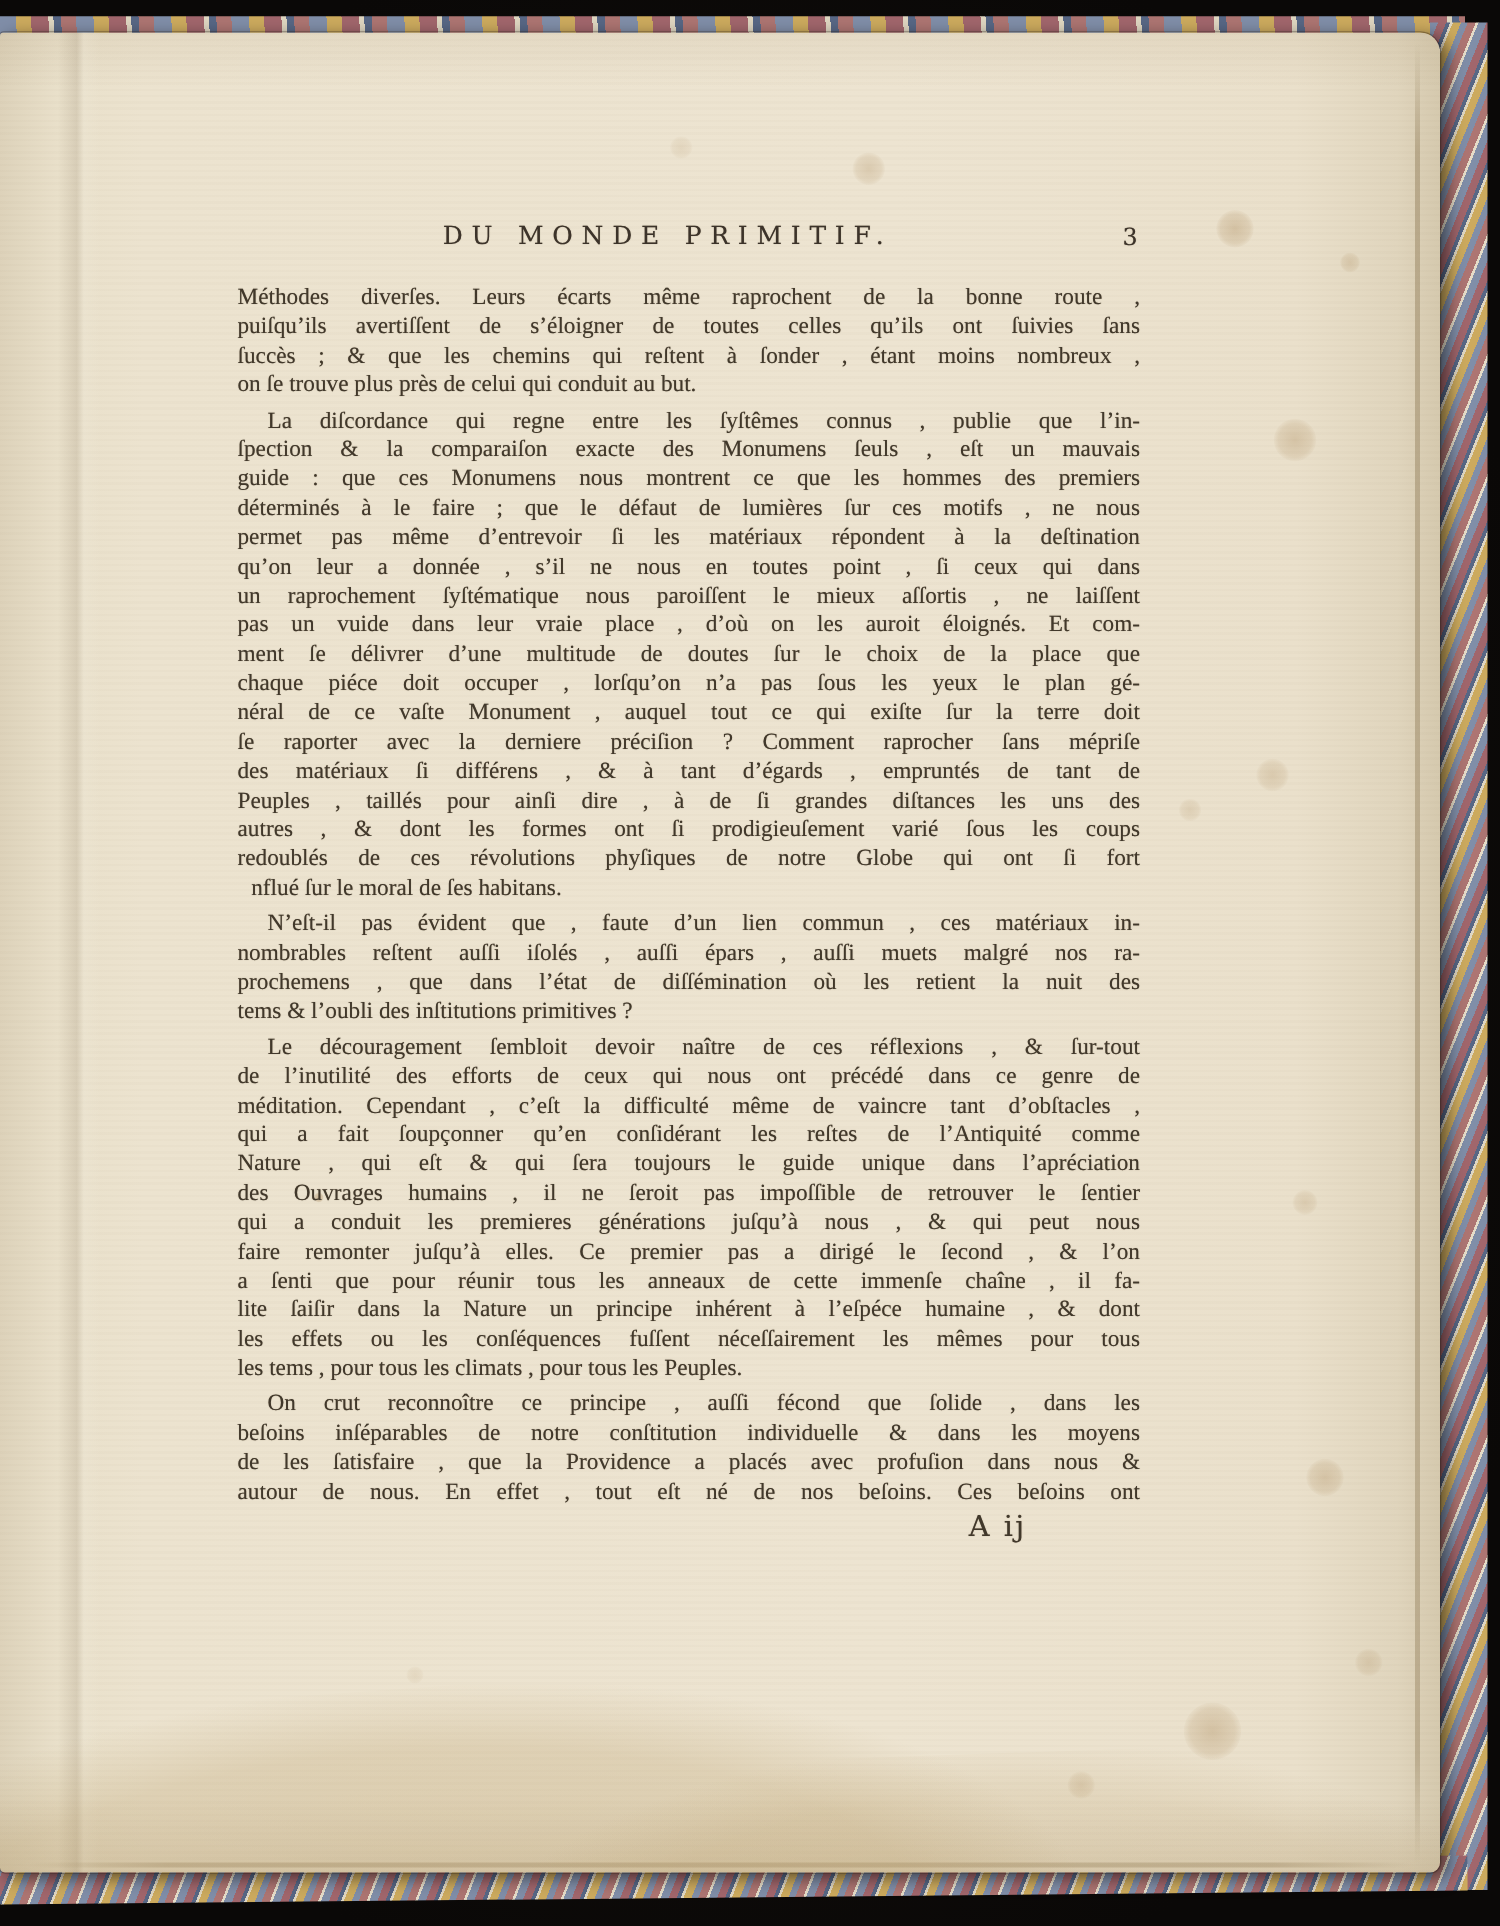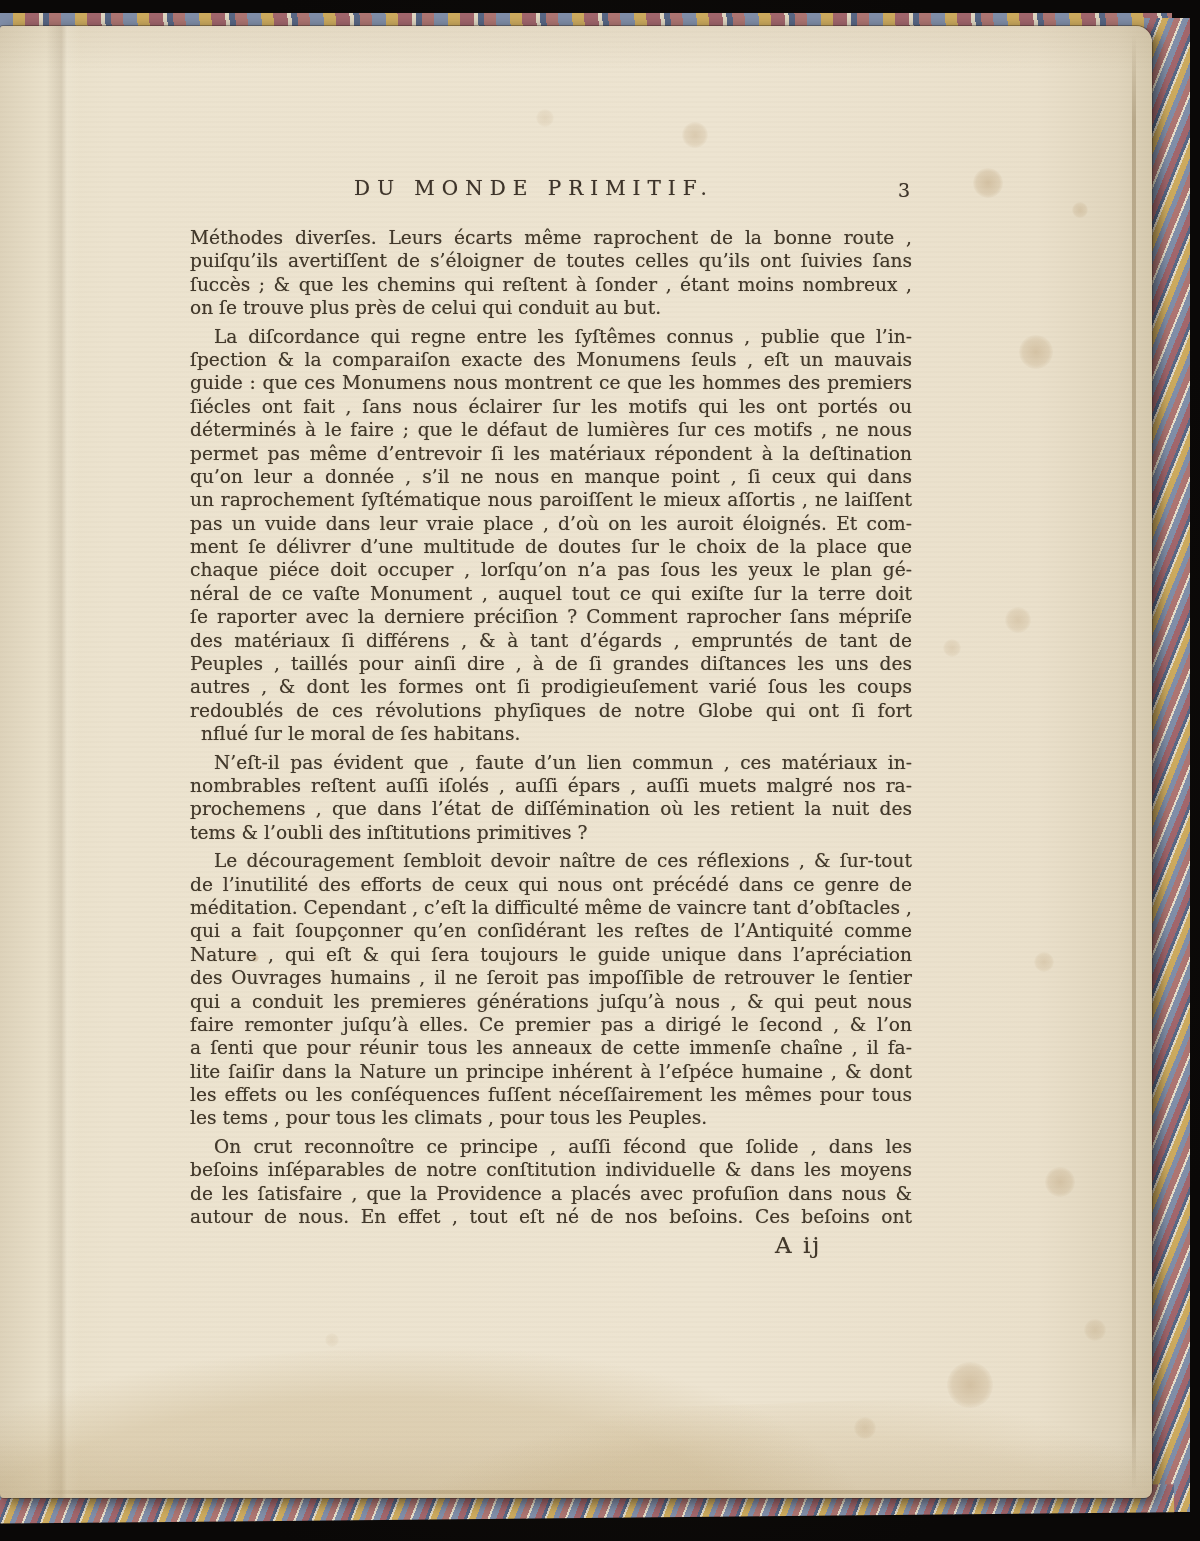--- a/index.html
+++ b/index.html
@@ -80,21 +80,21 @@
     text-shadow:0 0 .7px rgba(70,52,30,.55);
   }
   .header-row{position:relative;height:30px;margin-bottom:20px;}
   .header-title{
     position:absolute;left:0;right:34px;text-align:center;
     font-size:20px;letter-spacing:7px;color:#3c332a;
     white-space:nowrap;
   }
   .page-num{position:absolute;right:2px;top:3px;font-size:19px;color:#3c332a;}
 
-  .para{margin:0 0 5px 0;}
+  .para{margin:0 0 5px 0;font-family:Liberation Serif, serif;}
   .tl{
     height:23.4px;line-height:23.4px;
     text-align:justify;text-align-last:justify;
     white-space:nowrap;overflow:visible;
   }
   .tl.short{text-align-last:left;}
   .tl.ind{padding-left:24px;}
   .tl.ind2{padding-left:11px;}
 
   .sig-row{height:24px;line-height:24px;margin-top:1px;}
@@ -146,24 +146,23 @@
         <div class="para">
           <div class="tl">Méthodes diverſes.  Leurs écarts même raprochent de la bonne route ,</div>
           <div class="tl">puiſqu’ils avertiſſent de s’éloigner de toutes celles qu’ils ont ſuivies ſans</div>
           <div class="tl">ſuccès ; &amp; que les chemins qui reſtent à ſonder , étant moins nombreux ,</div>
           <div class="tl short">on ſe trouve plus près de celui qui conduit au but.</div>
         </div>
         <div class="para">
           <div class="tl ind">La diſcordance qui regne entre les ſyſtêmes connus , publie que l’in-</div>
           <div class="tl">ſpection &amp; la comparaiſon exacte des Monumens ſeuls , eſt un mauvais</div>
           <div class="tl">guide : que ces Monumens nous montrent ce que les hommes des premiers</div>
-          <div class="tl">ſiécles ont fait , ſans nous éclairer ſur les motifs qui les ont portés ou</div>
           <div class="tl">déterminés à le faire ; que le défaut de lumières ſur ces motifs , ne nous</div>
           <div class="tl">permet pas même d’entrevoir ſi les matériaux répondent à la deſtination</div>
-          <div class="tl">qu’on leur a donnée , s’il ne nous en manque point , ſi ceux qui dans</div>
+          <div class="tl">qu’on leur a donnée , s’il ne nous en toutes point , ſi ceux qui dans</div>
           <div class="tl">un raprochement ſyſtématique nous paroiſſent le mieux aſſortis , ne laiſſent</div>
           <div class="tl">pas un vuide dans leur vraie place , d’où on les auroit éloignés.  Et com-</div>
           <div class="tl">ment ſe délivrer d’une multitude de doutes ſur le choix de la place que</div>
           <div class="tl">chaque piéce doit occuper , lorſqu’on n’a pas ſous les yeux le plan gé-</div>
           <div class="tl">néral de ce vaſte Monument , auquel tout ce qui exiſte ſur la terre doit</div>
           <div class="tl">ſe raporter avec la derniere préciſion ? Comment raprocher ſans mépriſe</div>
           <div class="tl">des matériaux ſi différens , &amp; à tant d’égards , empruntés de tant de</div>
           <div class="tl">Peuples , taillés pour ainſi dire , à de ſi grandes diſtances les uns des</div>
           <div class="tl">autres , &amp; dont les formes ont ſi prodigieuſement varié ſous les coups</div>
           <div class="tl">redoublés de ces révolutions phyſiques de notre Globe qui ont ſi fort</div>

